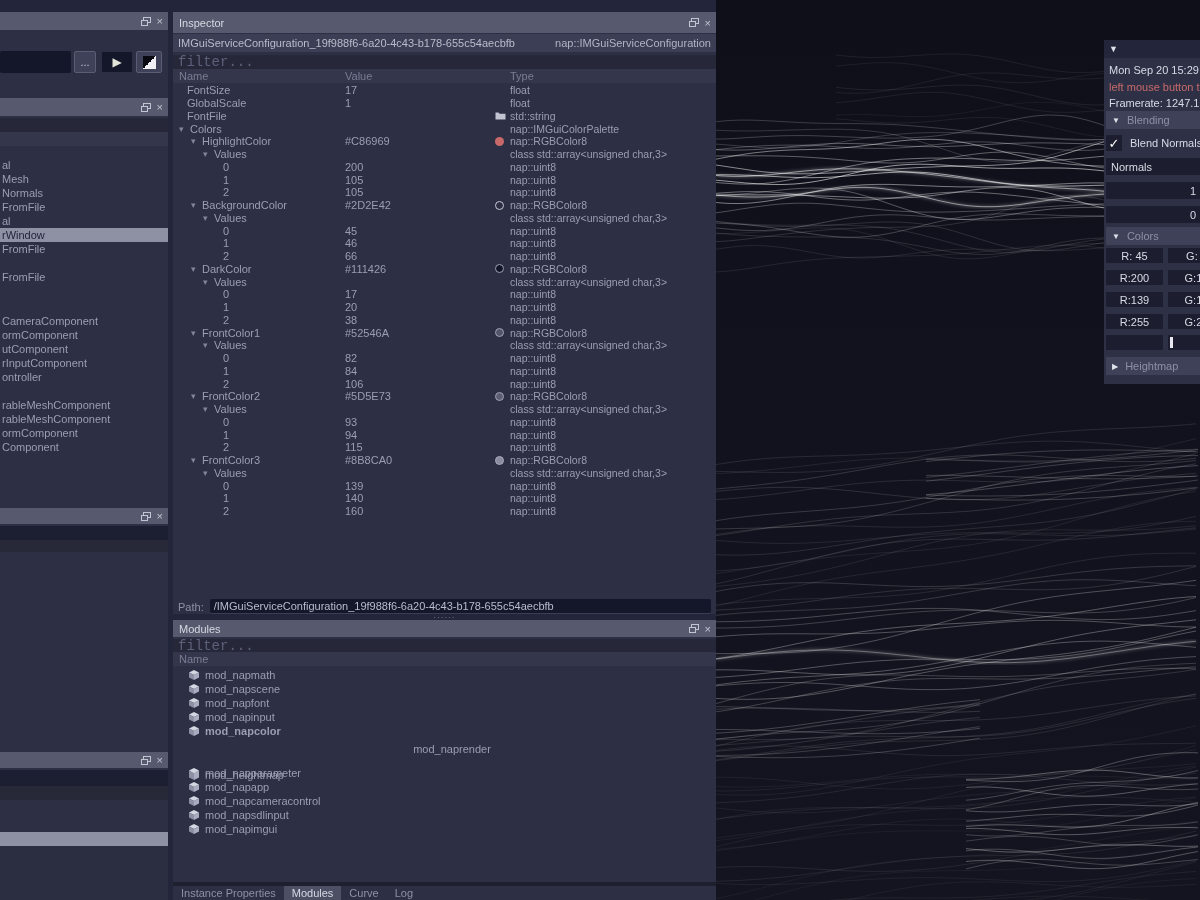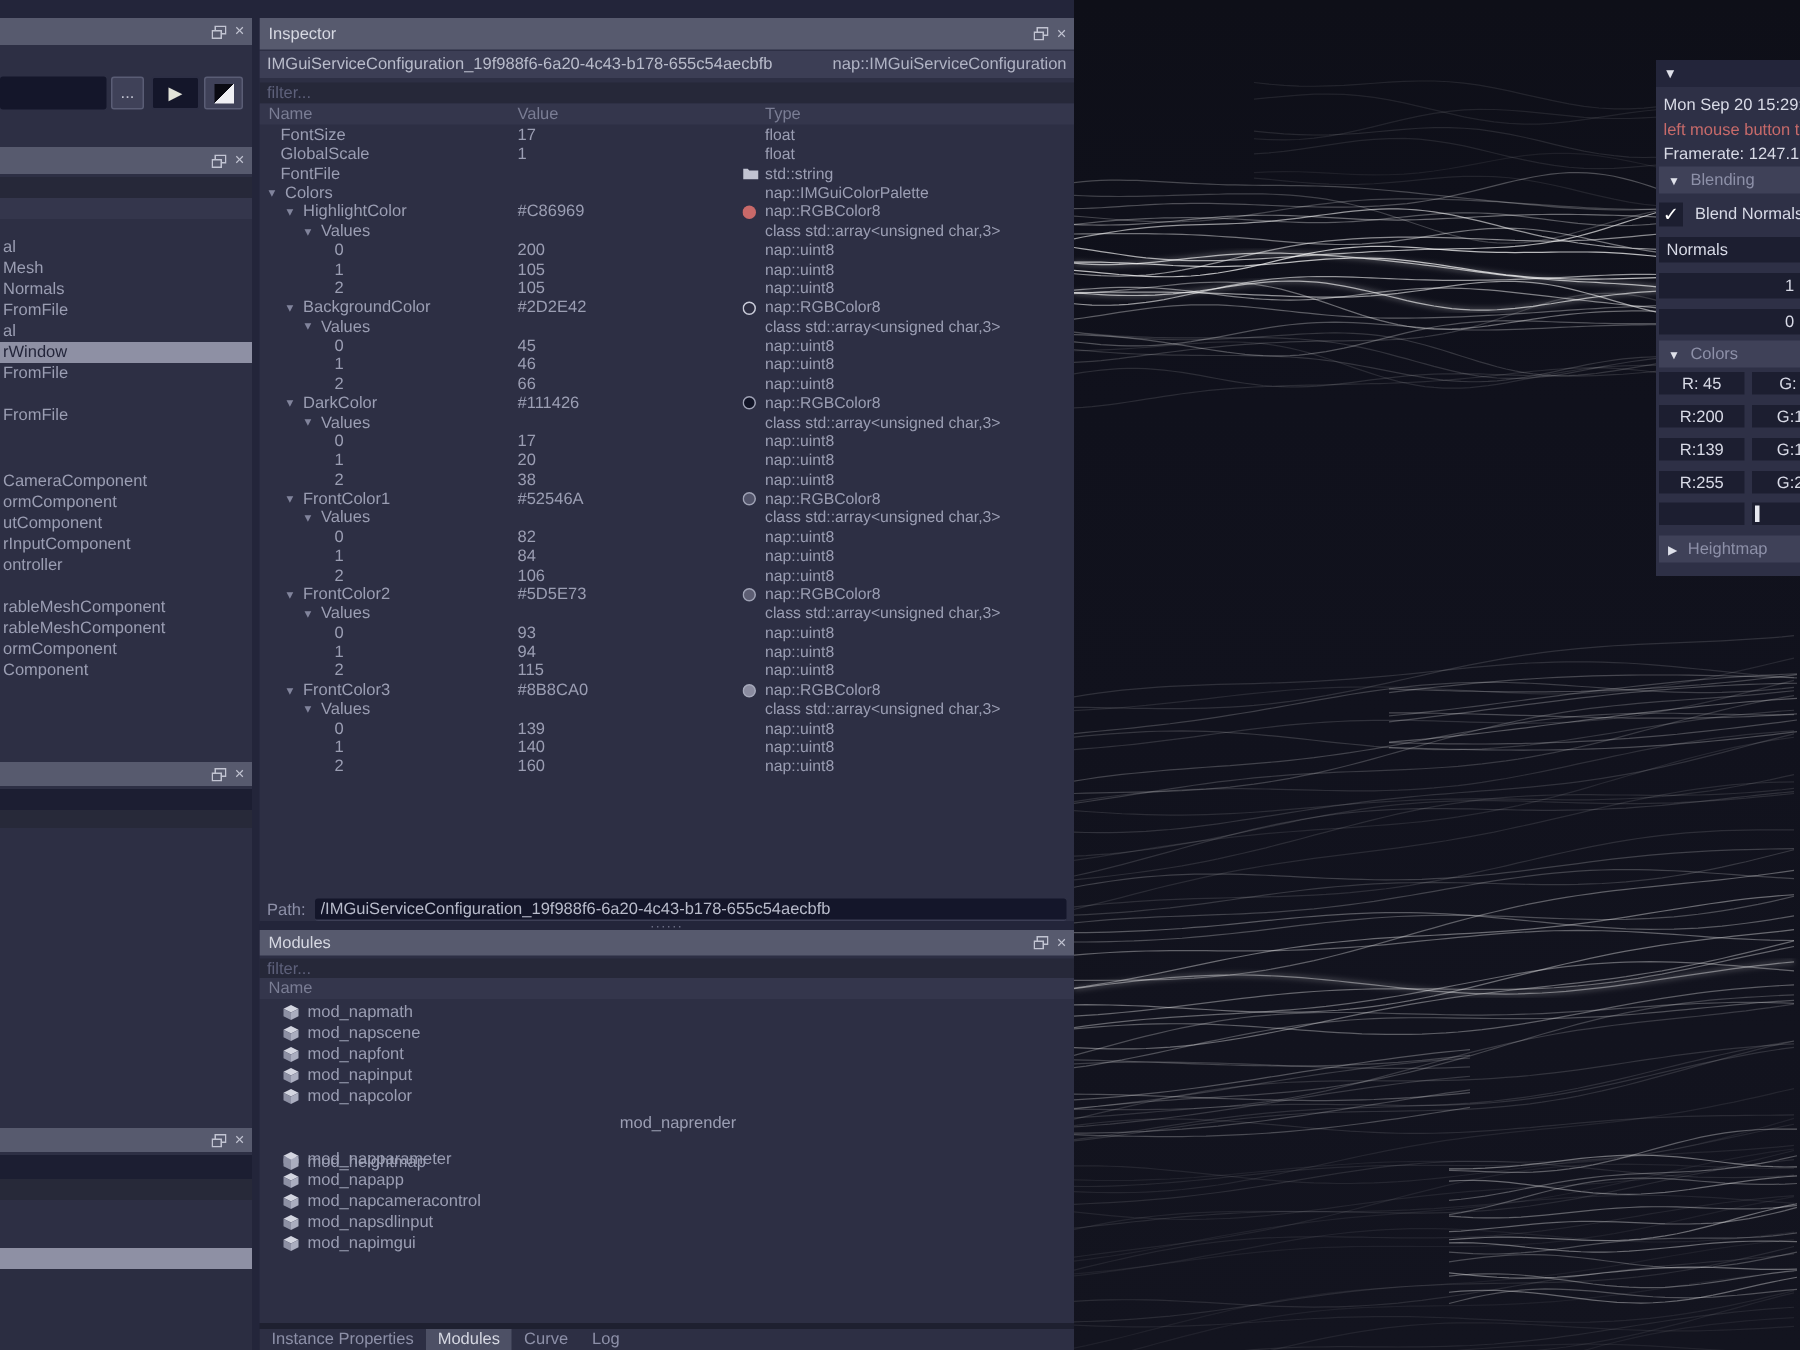--- a/index.html
+++ b/index.html
@@ -10,21 +10,21 @@
   .ptitle{position:relative;height:18px;background:#575a6e;color:#d6d8e2;display:flex;align-items:center;
           padding:0 6px;font-size:11px;}
   .ptitle.tall{height:21px;}
   .pt-icons{position:absolute;right:5px;top:0;bottom:0;display:flex;align-items:center;gap:6px;color:#c2c4d2;}
   .pt-icons svg{display:block;}
   .pt-close{font-size:11px;line-height:10px;color:#c2c4d2;cursor:pointer;}
   .subrow{position:absolute;left:0;right:0;height:18px;background:#3c3e55;color:#b9bccb;display:flex;
           align-items:center;padding:0 5px;white-space:nowrap;}
   .subrow .rt{margin-left:auto;color:#b0b3c4;}
   .filterrow{position:absolute;left:0;right:0;height:14px;background:#262839;border:0;color:#b9bccb;
-             padding:0 5px;font-family:Liberation Sans, sans-serif;font-size:11px;outline:none;}
+             padding:0 5px;font-family:Liberation Mono, monospace;font-size:14px;outline:none;}
   .filterrow::placeholder{color:#5d607a;}
   .headrow{position:absolute;left:0;right:0;height:14px;background:#34364c;color:#7a7d94;display:flex;
            align-items:center;padding:0 6px;}
   .navyrow{position:absolute;left:0;right:0;background:#1c1e32;}
   .irow{position:absolute;left:0;right:0;height:12.75px;display:flex;align-items:center;white-space:nowrap;}
   .irow .cname{width:172px;flex:none;display:flex;align-items:center;overflow:hidden;}
   .irow .cval{width:150px;flex:none;overflow:hidden;}
   .irow .ctype{flex:1;display:flex;align-items:center;overflow:hidden;}
   .irow .ticon{width:15px;flex:none;display:flex;align-items:center;}
   .caret{color:#81849c;font-size:9px;width:11px;flex:none;}
@@ -626,21 +626,21 @@
           <span>mod_napfont</span>
         </div>
         <div class="mrow" style="top: 42px;">
           <svg width="12" height="12" viewBox="0 0 12 12">
             <polygon points="6,1 11,3.5 6,6 1,3.5" fill="#d3d5e0"></polygon>
             <polygon points="1,3.5 6,6 6,11 1,8.5" fill="#8d90a4"></polygon>
             <polygon points="11,3.5 6,6 6,11 11,8.5" fill="#aaadbf"></polygon>
           </svg>
           <span>mod_napinput</span>
         </div>
-        <div class="mrow" style="top: 56px;">
+        <div class="mrow" style="top: 56px; font-weight: bold;">
           <svg width="12" height="12" viewBox="0 0 12 12">
             <polygon points="6,1 11,3.5 6,6 1,3.5" fill="#d3d5e0"></polygon>
             <polygon points="1,3.5 6,6 6,11 1,8.5" fill="#8d90a4"></polygon>
             <polygon points="11,3.5 6,6 6,11 11,8.5" fill="#aaadbf"></polygon>
           </svg>
           <span>mod_napcolor</span>
         </div>
         <div class="mrow" style="top: 70px; flex-direction: column;">
           <svg width="12" height="12" viewBox="0 0 12 12">
             <polygon points="6,1 11,3.5 6,6 1,3.5" fill="#d3d5e0"></polygon>

